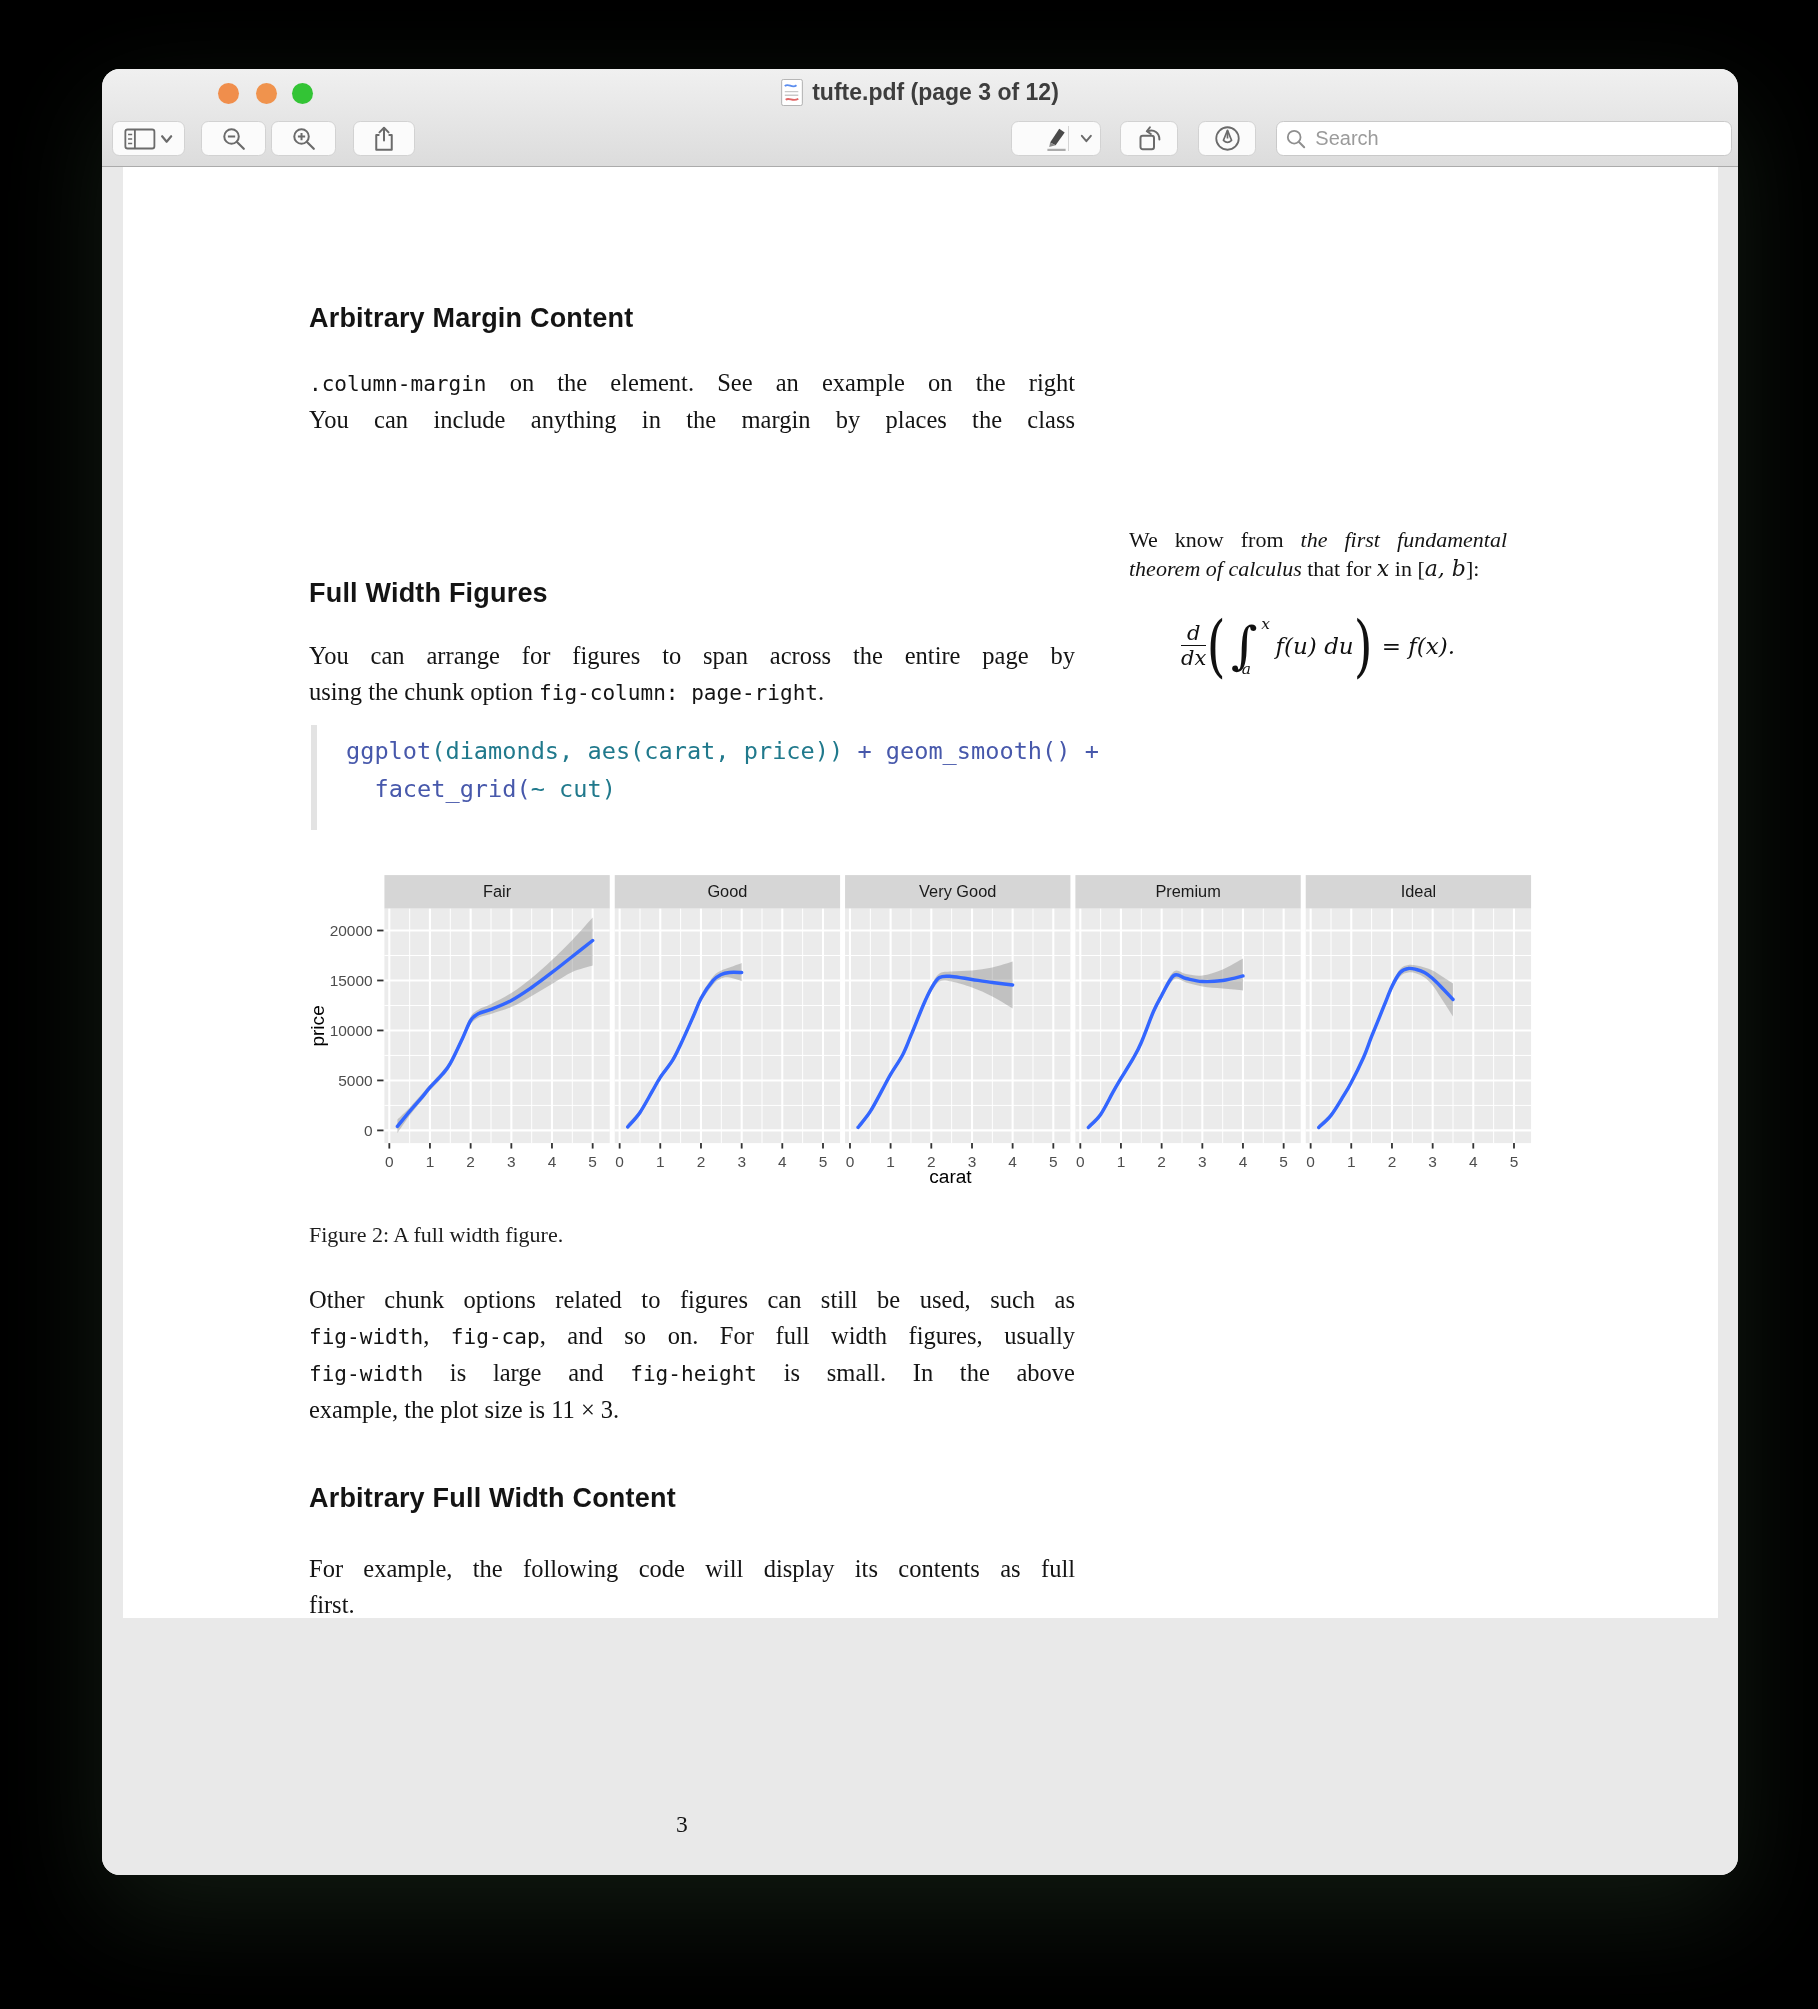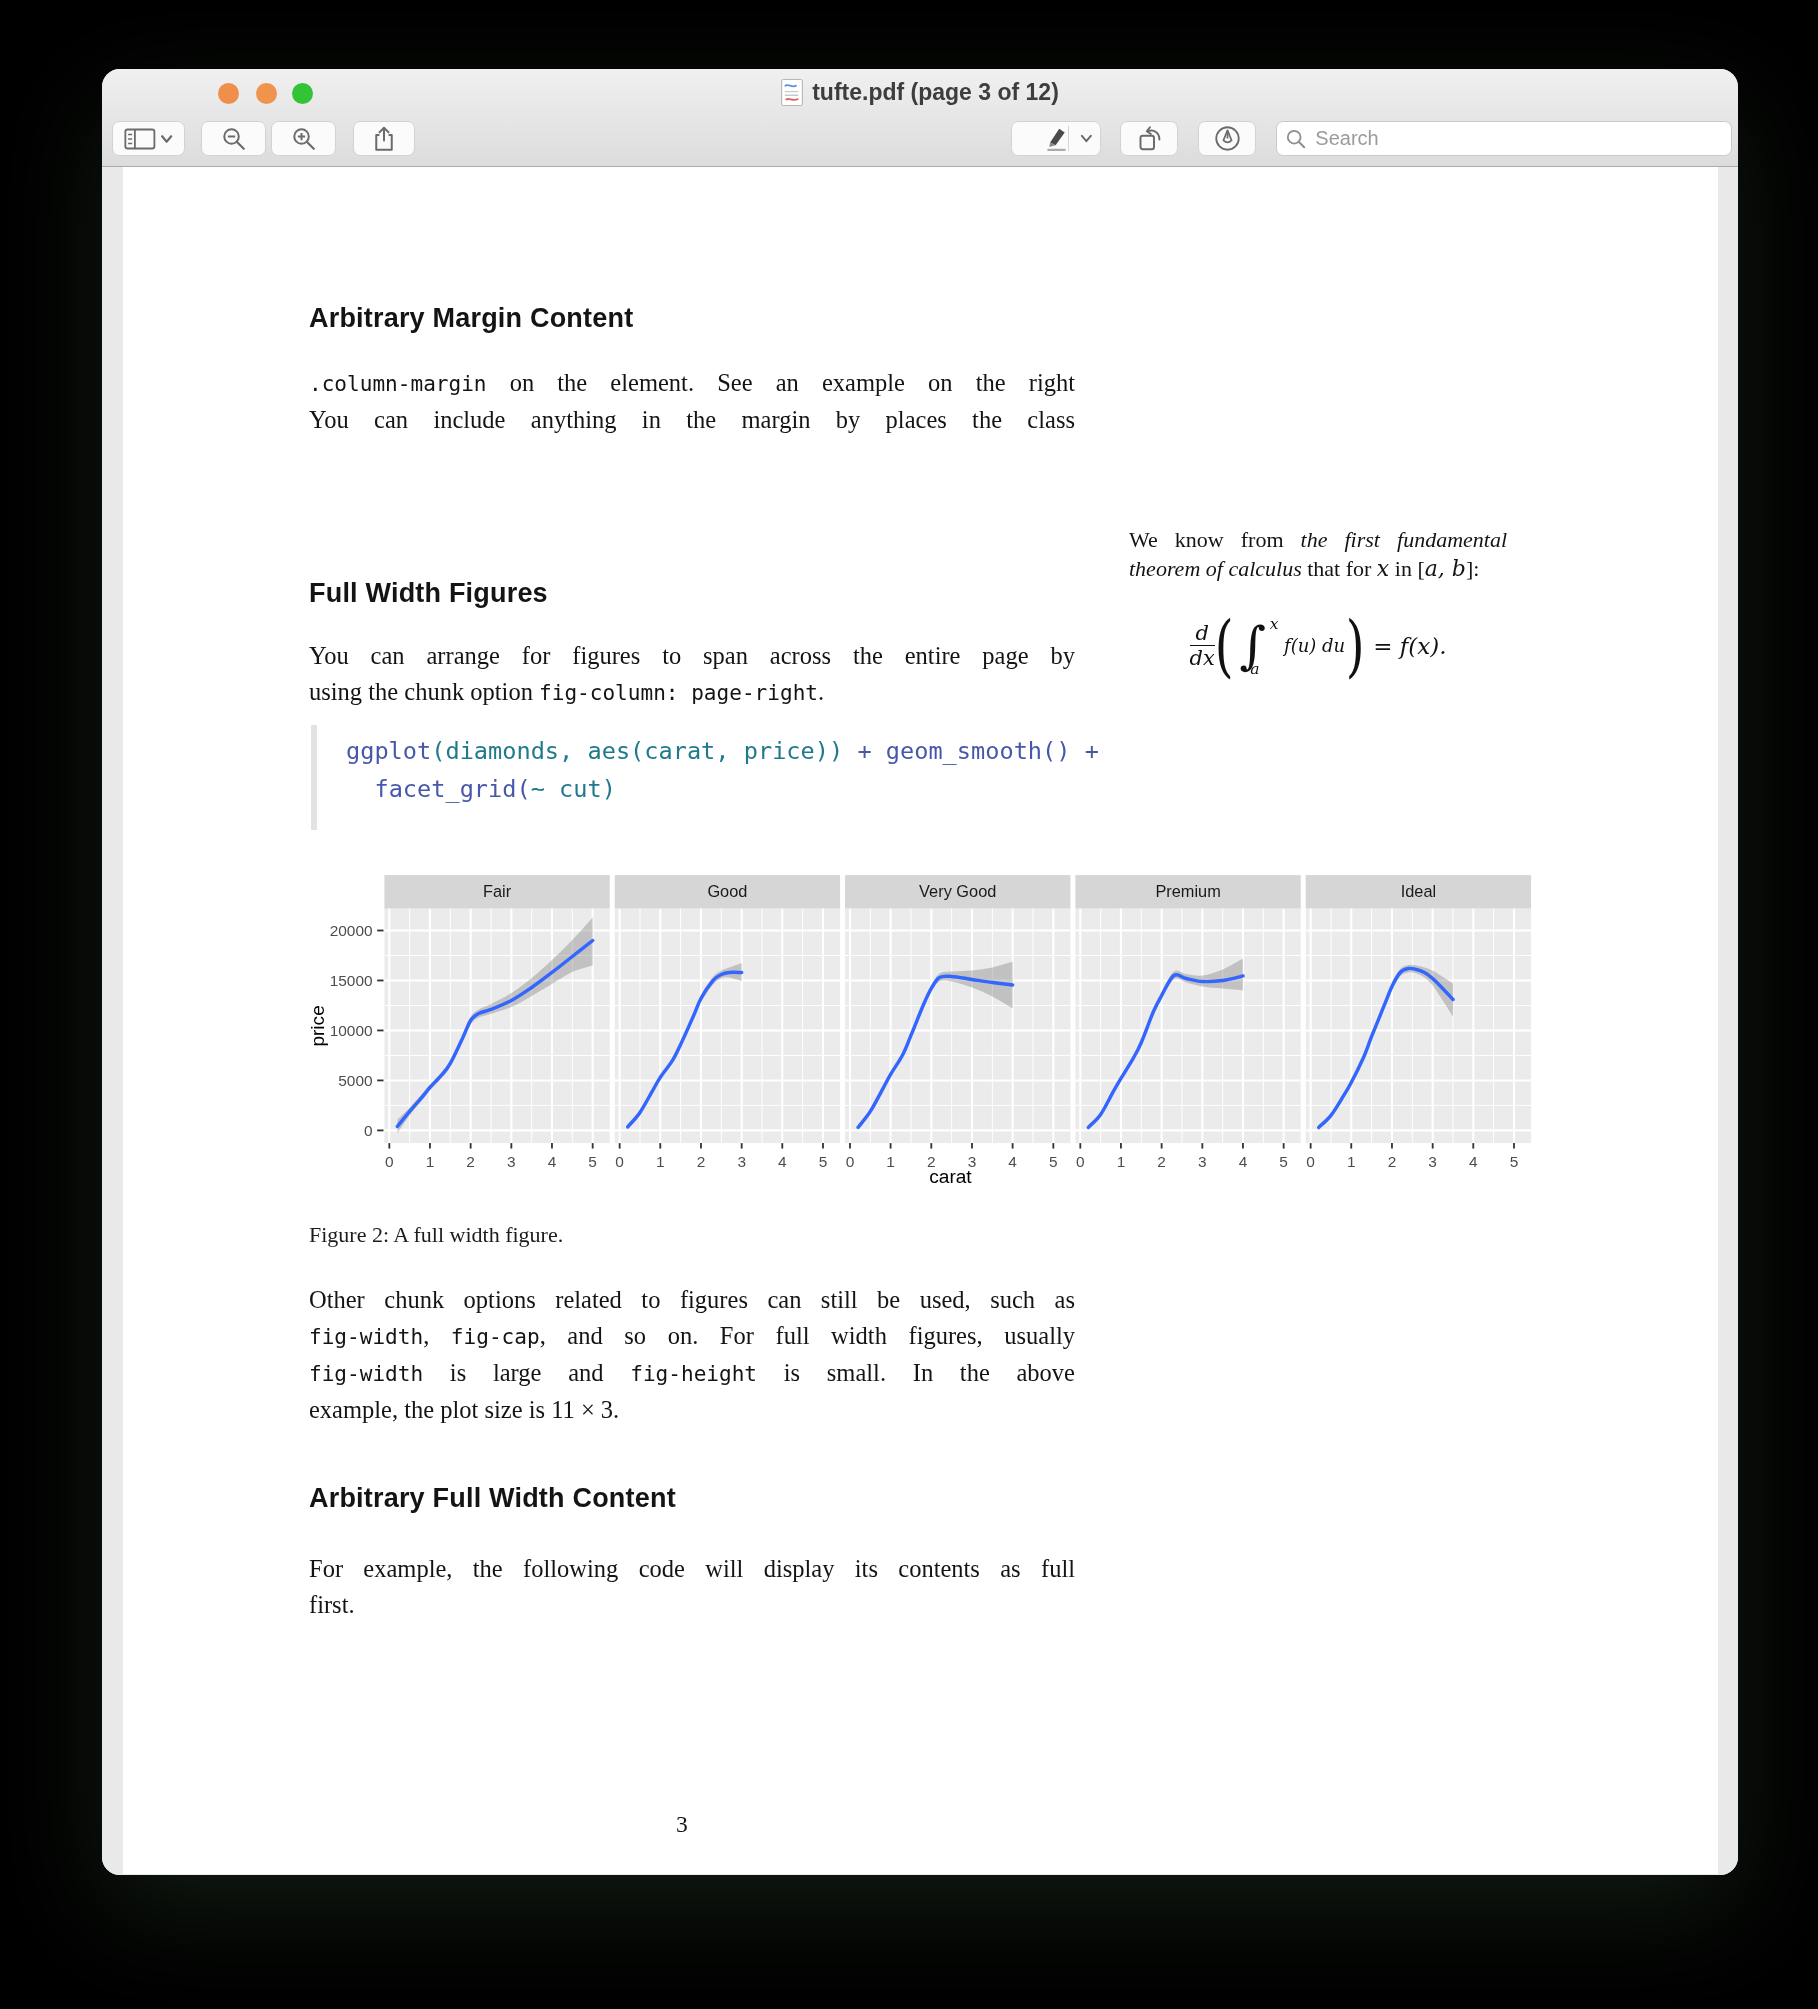--- a/index.html
+++ b/index.html
@@ -15,21 +15,21 @@
           align-items:center;justify-content:center;gap:9px;font-size:23px;font-weight:600;color:#3D3D3D;}
   .tb-btn{position:absolute;top:52px;height:35px;background:#FBFBFB;border:0.9px solid #D2D2D2;
           border-radius:7.3px;box-sizing:border-box;display:flex;align-items:center;justify-content:center;}
   .tb-btn svg{display:block;}
   .search-field{position:absolute;top:52px;left:1174px;width:456px;height:35px;box-sizing:border-box;
           background:#FFF;border:0.9px solid #C9C9C9;border-radius:7.3px;display:flex;align-items:center;padding:0 9px;gap:7.3px;}
   .search-field input{border:none;outline:none;flex:1;font-size:20px;color:#444;background:transparent;
           font-family:"Liberation Sans",sans-serif;}
   .search-field input::placeholder{color:#9B9B9B;}
   .content{position:absolute;top:98px;left:0;right:0;bottom:0;background:#E9E9E9;}
-  .page{position:absolute;left:21px;top:0;width:1595px;height:1707px;background:#FFFFFF;}
+  .page{position:absolute;left:21px;top:0;width:1595px;height:1451px;background:#FFFFFF;}
   .h{position:absolute;font-weight:700;font-size:27px;color:#141414;font-family:"Liberation Sans",sans-serif;
      letter-spacing:0.2px;white-space:nowrap;}
   .para{position:absolute;font-family:"Liberation Serif",serif;color:#141414;}
   .pline{text-align:justify;}
   .pline.just{text-align-last:justify;}
   .code-inline{font-family:"DejaVu Sans Mono",monospace;font-size:0.86em;}
   .it{font-style:italic;}
   .mi{font-style:italic;font-family:"DejaVu Serif",serif;}
   .cb-bar{position:absolute;width:5.5px;background:#E3E3E3;}
   .codeblock{position:absolute;font-family:"DejaVu Sans Mono",monospace;font-size:23.6px;color:#333;white-space:pre;}
@@ -38,21 +38,21 @@
   
   .formula{position:absolute;display:flex;align-items:center;justify-content:center;
            font-family:"DejaVu Serif",serif;color:#111;}
   .frac{display:inline-flex;flex-direction:column;align-items:center;font-style:italic;font-size:21px;line-height:1.05;}
   .frac .bar{width:100%;height:1.8px;background:#111;margin:0.9px 0;}
   .bigparen{font-size:67px;font-weight:400;line-height:0;transform:scaleX(.72);font-family:"DejaVu Serif",serif;margin:0 -3.6px;}
   .intwrap{position:relative;display:inline-block;margin:0 1.8px 0 5.5px;}
   .intsign{font-size:51px;line-height:1;}
   .intsup{position:absolute;top:-5.5px;right:-12.7px;font-size:15.5px;font-style:italic;}
   .intsub{position:absolute;bottom:-7.3px;left:11px;font-size:15.5px;font-style:italic;}
-  .integrand{font-style:italic;font-size:18px;margin-left:16.4px;}
+  .integrand{font-style:italic;font-size:23px;margin-left:16.4px;}
   .rhs{font-size:23px;margin-left:9px;}
   .rhs .f{font-style:italic;}
 </style>
 </head>
 <body>
 
 <div class="window">
 
   <div class="header">
     <span class="tl" style="left: 116px; background: rgb(240, 142, 76);"></span>

